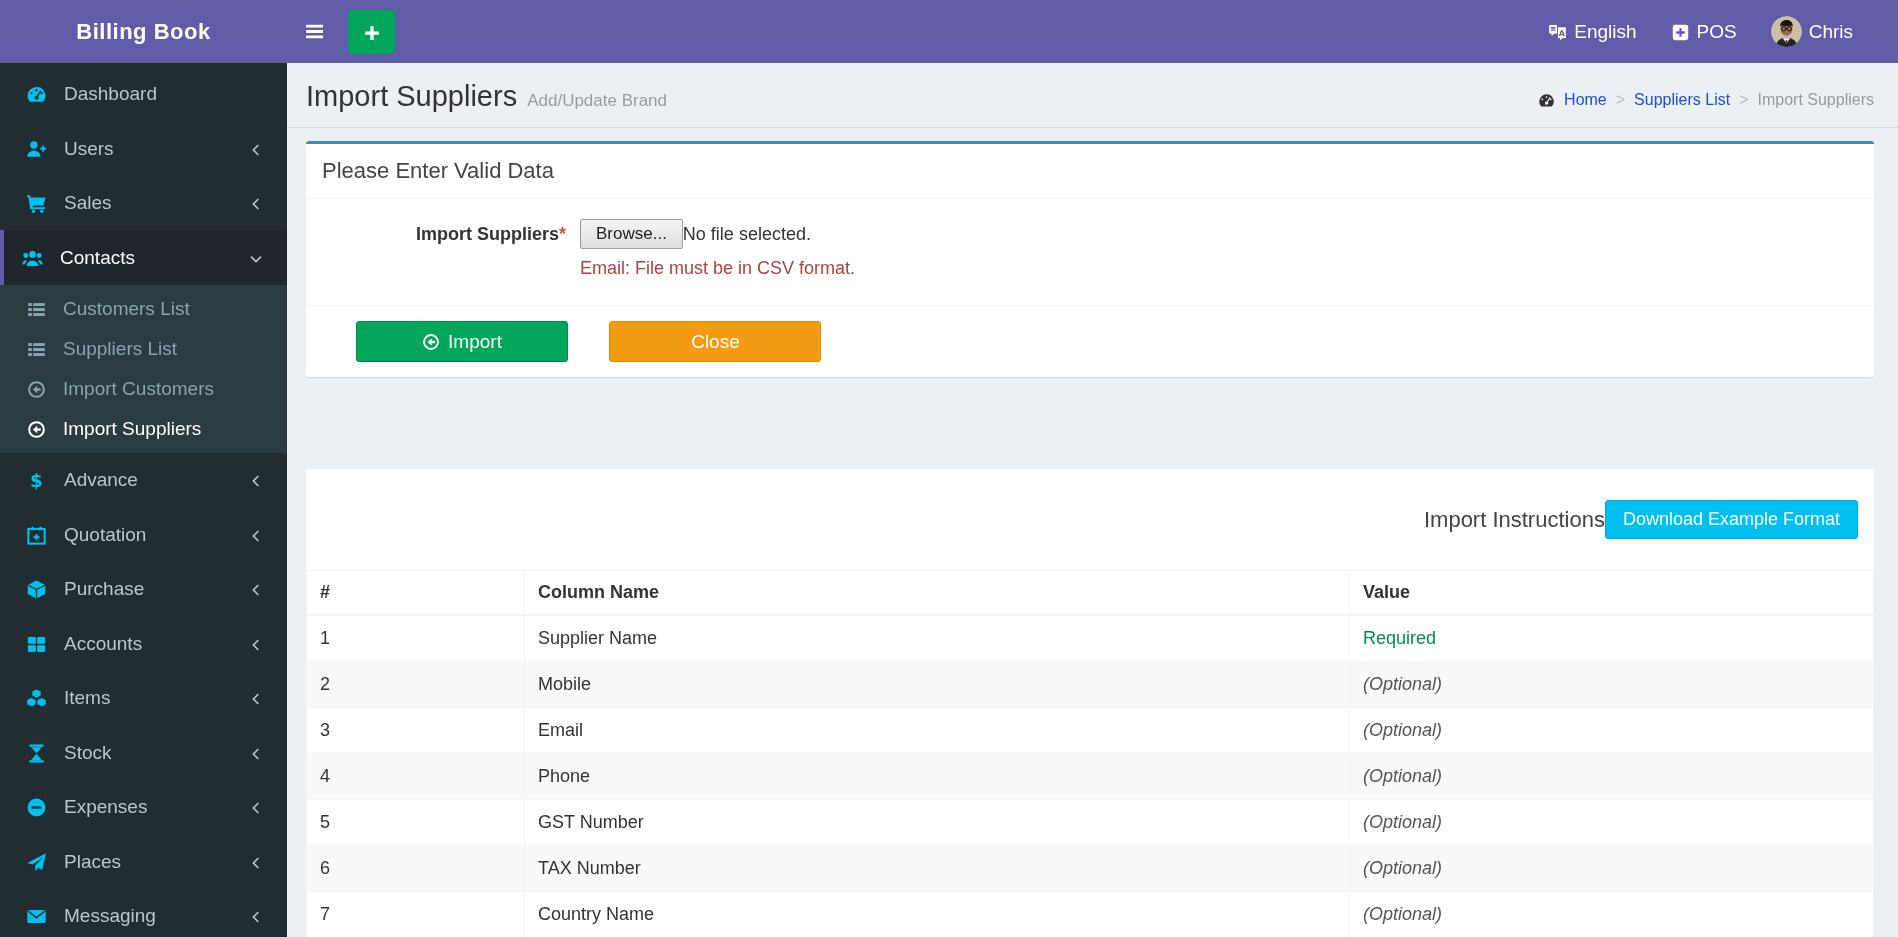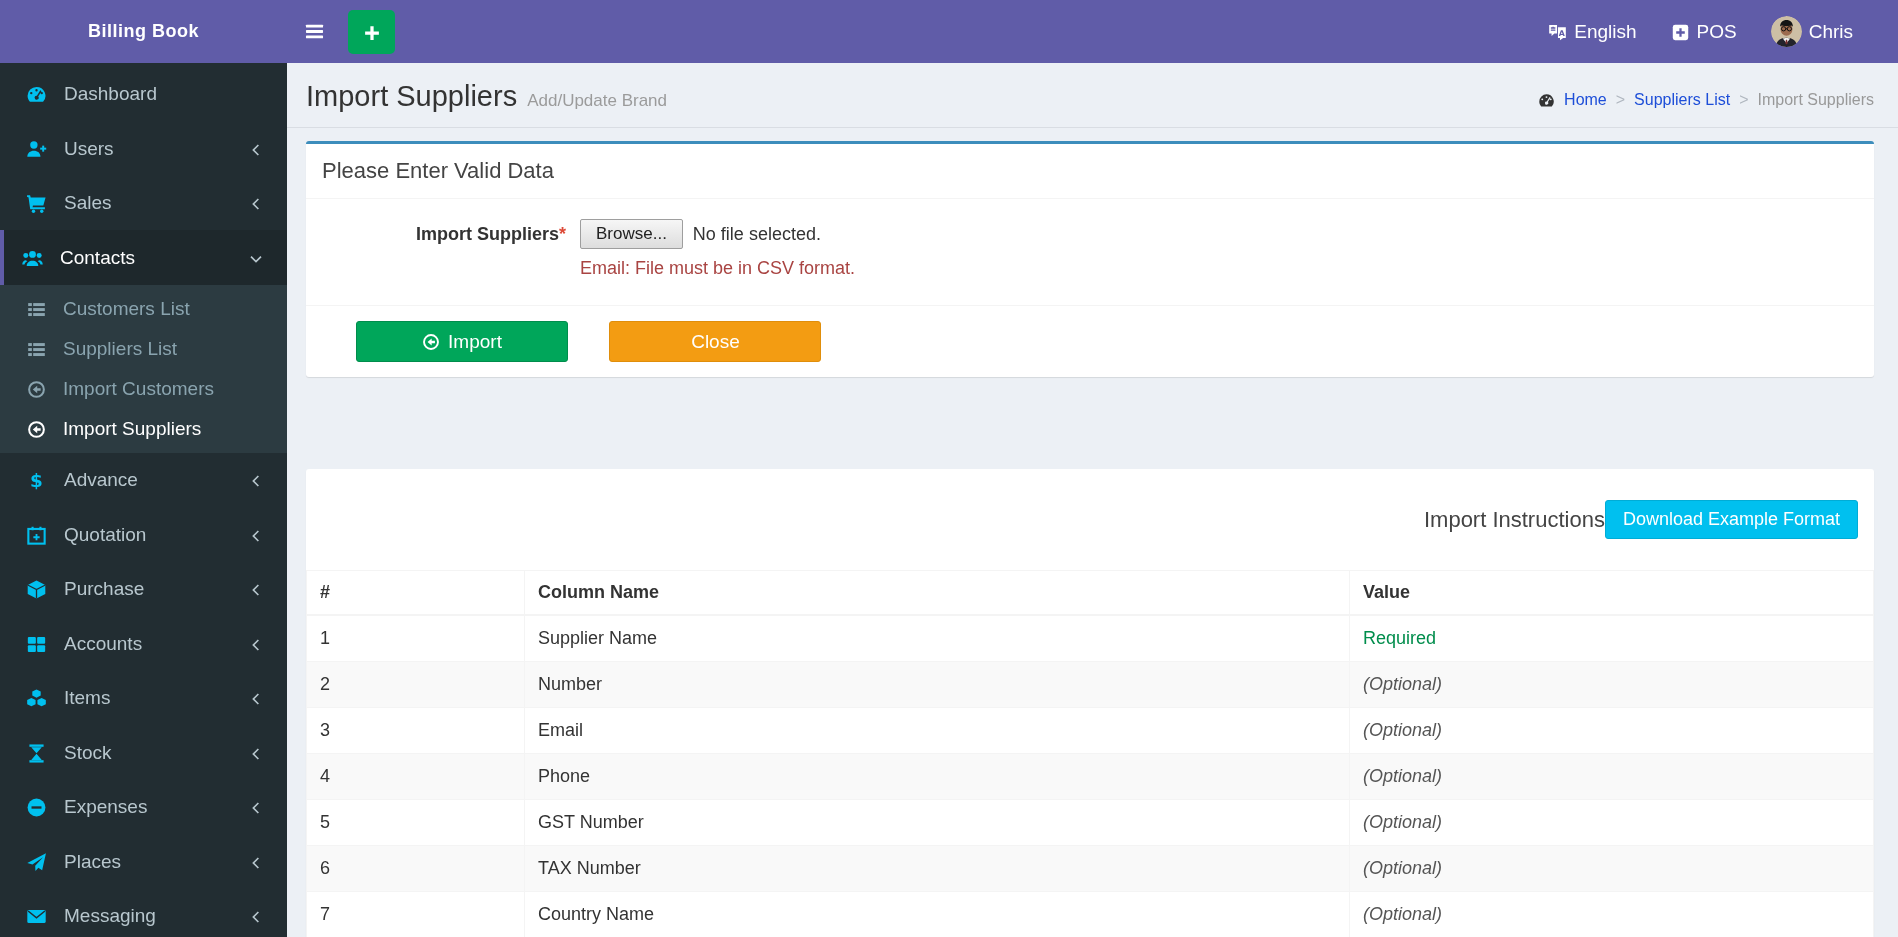--- a/index.html
+++ b/index.html
@@ -16,21 +16,21 @@
     width:1898px;height:937px;overflow:hidden;background:var(--page-bg);
     font-family:"Liberation Sans","DejaVu Sans",sans-serif;color:#333;
     position:relative;
   }
   .icon svg{display:inline-block;vertical-align:middle;}
 
   
   .topbar{position:absolute;top:0;left:0;width:1898px;height:63px;display:flex;z-index:10;}
   .logo{width:287px;height:63px;background:var(--header-purple);color:#fff;
     display:flex;align-items:center;justify-content:center;
-    font-size:18px;font-weight:bold;letter-spacing:.5px;cursor:pointer;}
+    font-size:22px;font-weight:bold;letter-spacing:.5px;cursor:pointer;}
   .navbar{flex:1;background:var(--header-purple);display:flex;align-items:center;color:#fff;}
   .hamburger{padding:0 17px;height:63px;display:flex;align-items:center;cursor:pointer;color:#fff;}
   .hamburger svg{width:21px;height:21px;}
   .add-btn{width:47px;height:44px;background:var(--success-green);border-radius:5px;
     color:#fff;display:flex;align-items:center;justify-content:center;
     font-size:27px;font-weight:bold;cursor:pointer;margin-left:6px;line-height:1;}
   .nav-right{margin-left:auto;display:flex;align-items:center;padding-right:28px;}
   .nav-item{display:flex;align-items:center;gap:7px;font-size:19px;color:#fff;
     padding:0 17px;height:63px;cursor:pointer;}
   .nav-item .icon svg{width:19px;height:19px;}
@@ -72,21 +72,21 @@
 
   .card{background:#fff;border-radius:3px;box-shadow:0 1px 1px rgba(0,0,0,.1);}
   .card-primary{border-top:3px solid var(--card-top-blue);}
   .card-header{padding:14px 16px;font-size:22px;color:#444;border-bottom:1px solid #f4f4f4;}
   .card-body{padding:12px 12px 26px;}
   .form-row{display:flex;align-items:flex-start;padding-top:8px;}
   .form-label{flex:0 0 262px;text-align:right;padding-right:14px;
     font-weight:bold;font-size:18px;color:#333;padding-top:5px;}
   .req-star{color:#dd4b39;}
   .form-input-col{flex:1;}
-  .file-row{display:flex;align-items:center;gap:10px;}
+  .file-row{display:flex;align-items:center;}
   .browse-btn{font-family:inherit;font-size:17px;color:#222;
     background:linear-gradient(#f6f6f6,#dddddd);border:1px solid #9e9e9e;
     border-radius:2px;padding:4px 15px;cursor:pointer;}
   .file-status{font-size:18px;color:#333;}
   .file-note{margin-top:9px;font-size:18px;color:var(--note-red);}
   .card-footer{border-top:1px solid #f4f4f4;padding:15px 12px 15px 50px;}
   .btn{display:inline-flex;align-items:center;justify-content:center;gap:8px;
     width:212px;height:41px;border-radius:3px;font-size:19px;color:#fff;
     cursor:pointer;border:1px solid transparent;font-family:inherit;}
   .btn .icon svg{width:18px;height:18px;}
@@ -444,21 +444,21 @@
             </tr>
           </thead>
         <tbody>
             <tr>
               <td>1</td>
               <td>Supplier Name</td>
               <td class="val-required">Required</td>
             </tr>
             <tr>
               <td>2</td>
-              <td>Number</td>
+              <td>Mobile</td>
               <td class="val-optional">(Optional)</td>
             </tr>
             <tr>
               <td>3</td>
               <td>Email</td>
               <td class="val-optional">(Optional)</td>
             </tr>
             <tr>
               <td>4</td>
               <td>Phone</td>

